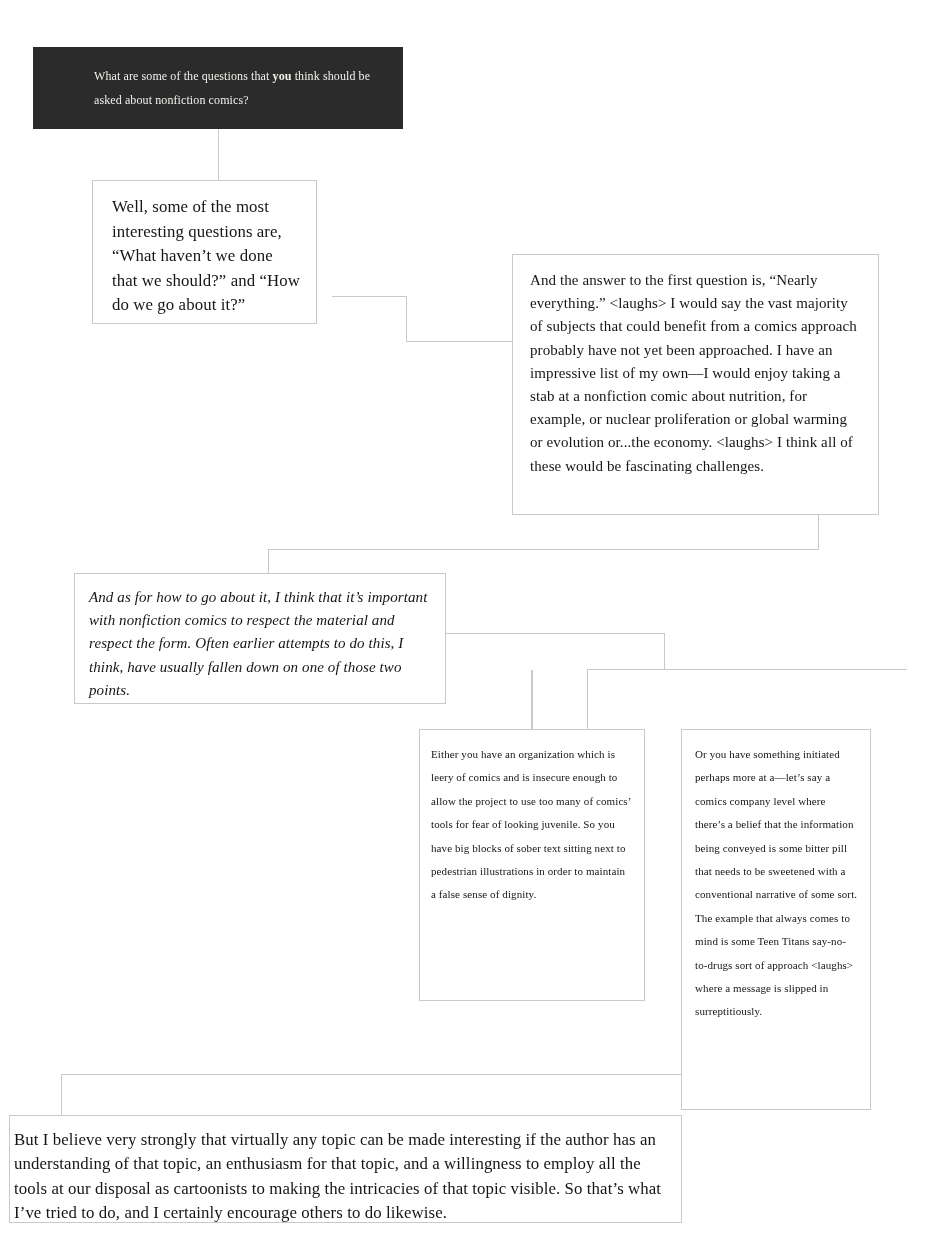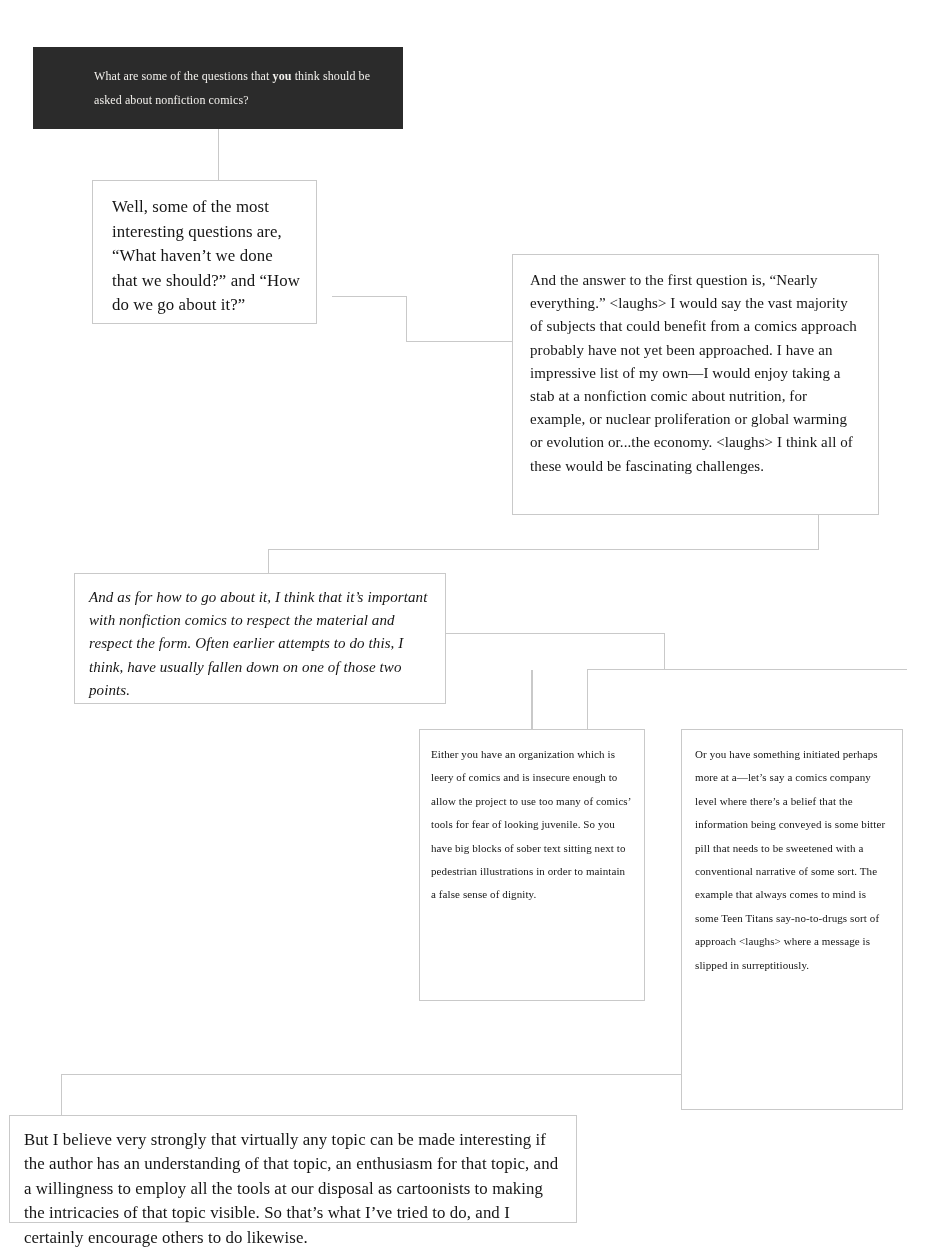--- a/index.html
+++ b/index.html
@@ -59,22 +59,22 @@
     margin-left: 44px;
   }
   .question .node-text b { font-weight: bold; }
 
   
   #n-question   { left: 33px;  top: 47px;   width: 370px;  height: 82px; }
   #n-a1         { left: 92px; top: 180px;  width: 225px;  height: 144px; padding: 14px 14px 12px 19px; }
   #n-a2         { left: 512px; top: 254px;  width: 367px;  height: 261px; padding: 14px 16px 12px 17px; }
   #n-a3         { left: 74px;  top: 573px;  width: 372px;  height: 131px; padding: 12px 14px 12px 14px; font-style: italic; }
   #n-a4         { left: 419px; top: 729px;  width: 226px;  height: 272px; padding: 13px 12px 12px 11px; }
-  #n-a5         { left: 681px; top: 729px;  width: 222px;  height: 381px; padding: 13px 12px 12px 13px; }
-  #n-a6         { left: 9px;   top: 1115px; width: 568px;  height: 108px; padding: 12px 14px 12px 14px; }
+  #n-a5         { left: 681px; top: 729px;  width: 190px;  height: 381px; padding: 13px 12px 12px 13px; }
+  #n-a6         { left: 9px;   top: 1115px; width: 673px;  height: 108px; padding: 12px 14px 12px 4px; }
 
   #n-a2 .node-text, #n-a3 .node-text { font-size: 15px; line-height: 23.2px; }
   #n-a6 .node-text { font-size: 16.8px; line-height: 24.4px; }
   #n-a4 .node-text, #n-a5 .node-text { font-size: 11px; line-height: 23.4px; }
   #n-a1 .node-text { font-size: 16.8px; line-height: 24.6px; }
 </style>
 </head>
 <body>
 
 <div id="canvas">

